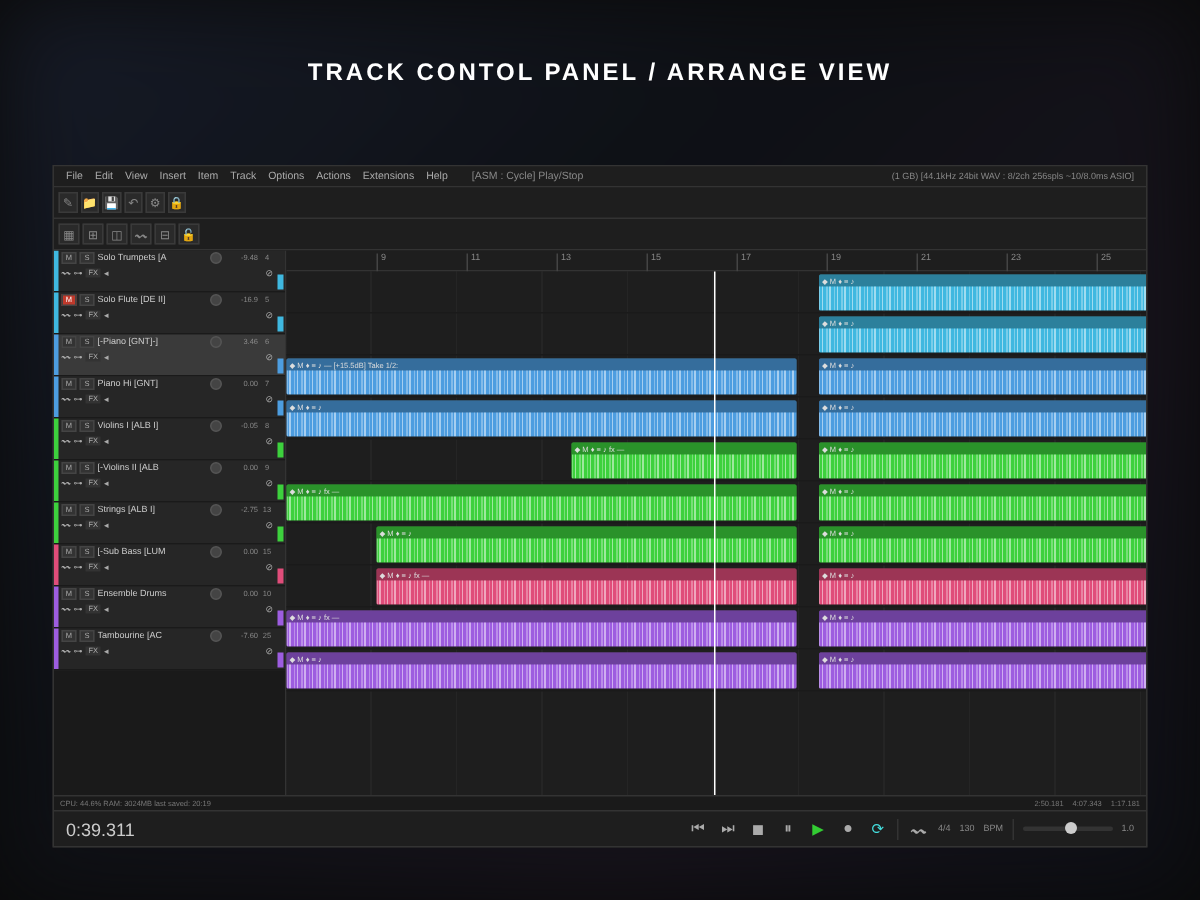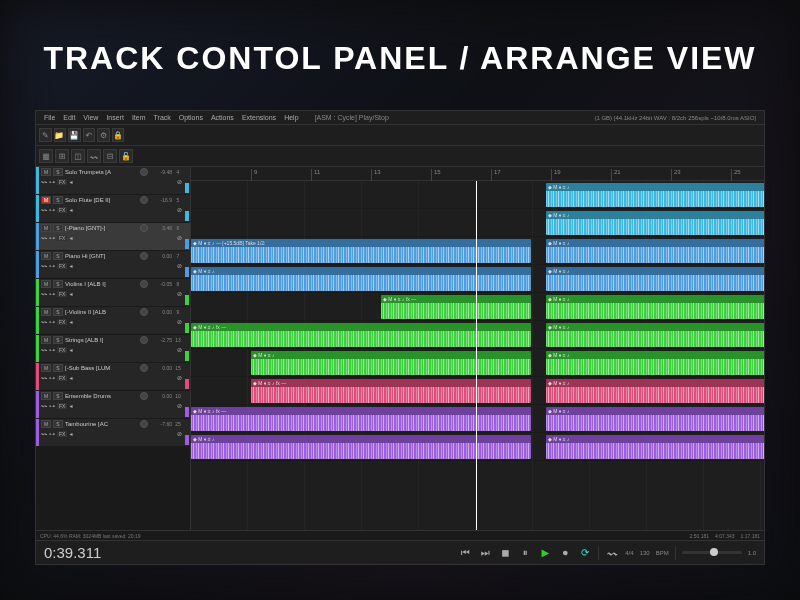--- a/index.html
+++ b/index.html
@@ -1,18 +1,18 @@
 <!DOCTYPE html>
 <html><head>
 <meta charset="utf-8">
 <style>
 *{margin:0;padding:0;box-sizing:border-box;font-family:Arial,sans-serif}
 body{background:#0a0a0a;width:800px;height:600px;overflow:hidden;position:relative}
 .blur-bg{position:absolute;inset:0;background:linear-gradient(135deg,#1a2030 0%,#0f1218 40%,#1a1520 70%,#0d1018 100%);filter:blur(30px);opacity:0.8}
-.title{position:absolute;top:40px;width:100%;text-align:center;color:#fff;font-size:32px;font-weight:600;letter-spacing:2px}
+.title{position:absolute;top:40px;width:100%;text-align:center;color:#fff;font-size:16px;font-weight:600;letter-spacing:2px}
 .app{position:absolute;top:110px;left:35px;right:35px;bottom:35px;background:#1e1e1e;border:1px solid #333;display:flex;flex-direction:column;font-size:7px;color:#aaa}
 .menubar{display:flex;align-items:center;padding:2px 4px;background:#1e1e1e;border-bottom:1px solid #333;height:14px}
 .menubar span{padding:1px 4px;cursor:pointer}
 .menubar .status{margin-left:auto;font-size:6px;color:#888}
 .toolbar{display:flex;gap:2px;padding:3px;background:#1e1e1e;border-bottom:1px solid #333}
 .tbtn{width:14px;height:14px;background:#2a2a2a;border:1px solid #3a3a3a;display:flex;align-items:center;justify-content:center;font-size:8px;color:#888}
 .main{flex:1;display:flex;overflow:hidden}
 .tcp{width:155px;background:#1a1a1a;border-right:1px solid #333;display:flex;flex-direction:column;overflow-y:auto}
 .track{display:flex;height:28px;background:#262626;border-bottom:1px solid #1a1a1a;position:relative}
 .track.sel{background:#3a3a3a}
@@ -32,21 +32,21 @@
 .ruler{height:14px;background:#1e1e1e;border-bottom:1px solid #333;display:flex;position:relative;font-size:6px}
 .ruler-mark{position:absolute;top:2px;color:#888;border-left:1px solid #444;padding-left:2px;height:12px}
 .lanes{flex:1;position:relative;background:repeating-linear-gradient(to right,#1e1e1e 0,#1e1e1e 56px,#252525 56px,#252525 57px)}
 .lane{height:28px;border-bottom:1px solid #1a1a1a;position:relative}
 .clip{position:absolute;top:2px;height:24px;border-radius:1px;overflow:hidden}
 .clip-hdr{height:8px;background:rgba(0,0,0,0.3);font-size:5px;color:#ddd;padding:0 2px;display:flex;align-items:center;gap:2px}
 .clip-wave{height:16px;background-image:repeating-linear-gradient(to right,rgba(255,255,255,0.3) 0,rgba(255,255,255,0.3) 1px,transparent 1px,transparent 2px,rgba(255,255,255,0.5) 2px,rgba(255,255,255,0.5) 3px,transparent 3px,transparent 5px)}
 .playhead{position:absolute;top:0;bottom:0;width:1px;background:#fff;z-index:10}
 .statusbar{height:10px;background:#1a1a1a;border-top:1px solid #333;display:flex;align-items:center;padding:0 4px;font-size:5px;color:#777;gap:6px}
 .transport{height:24px;background:#1e1e1e;border-top:1px solid #333;display:flex;align-items:center;padding:0 8px;gap:6px}
-.time-big{font-size:15px;color:#ccc;width:50px}
+.time-big{font-size:12px;color:#ccc;width:50px}
 .tc{font-size:6px;color:#888}
 .tp-btn{width:14px;height:14px;display:flex;align-items:center;justify-content:center;font-size:10px;color:#aaa;cursor:pointer}
 .play{color:#3c3}
 .sep{width:1px;height:14px;background:#333}
 .slider{width:60px;height:3px;background:#333;border-radius:2px;position:relative}
 .slider-thumb{position:absolute;width:8px;height:8px;background:#ccc;border-radius:50%;top:-3px}
 </style>
 </head>
 <body>
 

